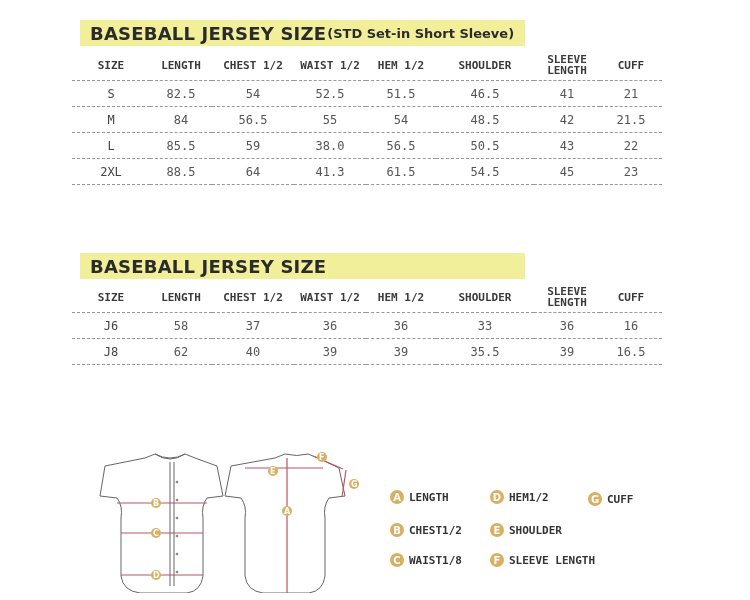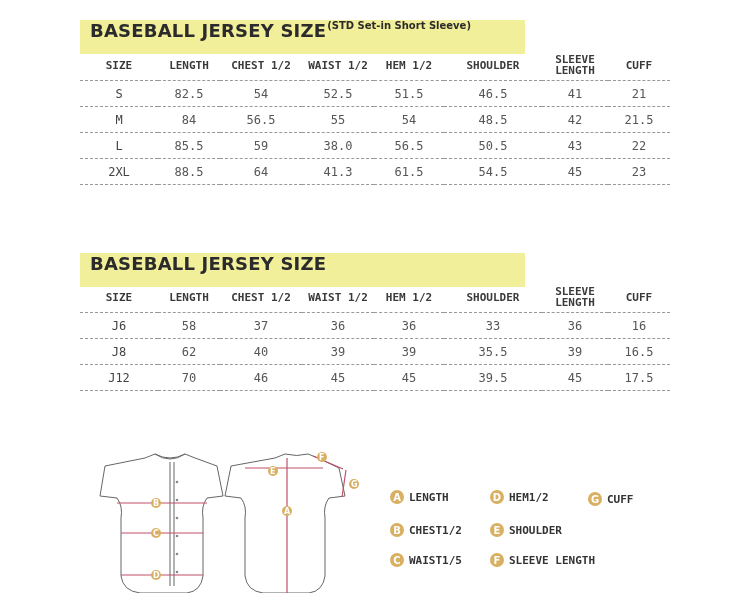--- a/index.html
+++ b/index.html
@@ -1,24 +1,24 @@
 <!DOCTYPE html>
 <html><head>
 <meta charset="utf-8">
 <style>
   html, body { margin:0; padding:0; background:#ffffff; }
   body { width:750px; height:600px; position:relative; overflow:hidden;
          font-family:"DejaVu Sans", sans-serif; color:#333; }
-  .title-bar { position:absolute; left:80px; height:34px; background:#f2ef9a;
-               display:flex; align-items:flex-start; padding-left:10px; box-sizing:border-box; }
+  .title-bar { position:absolute; left:80px; height:26px; background:#f2ef9a;
+               display:flex; align-items:center; padding-left:10px; box-sizing:border-box; }
   .title-main { font-family:"DejaVu Sans", sans-serif; font-weight:bold; font-size:18px;
                 color:#2b2b2b; letter-spacing:0.2px; }
-  .title-sub { font-family:"DejaVu Sans", sans-serif; font-weight:bold; font-size:10px;
+  .title-sub { font-family:"DejaVu Sans", sans-serif; font-weight:bold; font-size:13px;
                color:#2b2b2b; margin-left:1px; }
-  table.size-table { position:absolute; left:80px; width:590px; border-collapse:collapse;
+  table.size-table { position:absolute; left:72px; width:590px; border-collapse:collapse;
                      table-layout:fixed; }
   table.size-table th { font-family:"DejaVu Sans Mono", monospace; font-weight:bold;
                         font-size:11px; color:#3a3a3a; height:30px; line-height:11px;
                         text-align:center; padding:0; border-bottom:1px dashed #999; }
   table.size-table td { font-family:"DejaVu Sans Mono", monospace; font-size:12px;
                         color:#555; height:25px; text-align:center; padding:0;
                         border-bottom:1px dashed #999; }
   table.size-table td.size-cell { color:#444; }
   .diagram { position:absolute; left:95px; top:448px; width:270px; height:145px; }
   .legend { position:absolute; }
@@ -144,30 +144,20 @@
       <tr>
         <td class="size-cell">J8</td>
         <td>62</td>
         <td>40</td>
         <td>39</td>
         <td>39</td>
         <td>35.5</td>
         <td>39</td>
         <td>16.5</td>
       </tr>
-      <tr>
-        <td class="size-cell">J12</td>
-        <td>70</td>
-        <td>46</td>
-        <td>45</td>
-        <td>45</td>
-        <td>39.5</td>
-        <td>45</td>
-        <td>17.5</td>
-      </tr>
     </tbody>
 </table>
 
 <svg class="diagram" viewBox="0 0 270 145" xmlns="http://www.w3.org/2000/svg">
   <g fill="#fff" stroke="#666" stroke-width="1">
 
     <path d="M50 10 L60 6 Q75 14 90 6 L100 10 L122 18 L128 48 L112 50 Q106 58 108 70 L108 128 Q106 143 92 145 L45 145 Q28 143 26 128 L26 70 Q28 58 22 50 L5 48 L10 18 Z"></path>
     <path d="M60 6 Q75 16 90 6" fill="none"></path>
     <line x1="75" y1="14" x2="75" y2="138"></line>
     <line x1="79" y1="14" x2="79" y2="138"></line>
@@ -213,21 +203,21 @@
   <div class="legend-item" style="left:390px;top:490px;">
     <span class="badge">A</span>
     <span class="legend-label">LENGTH</span>
   </div>
   <div class="legend-item" style="left:390px;top:523px;">
     <span class="badge">B</span>
     <span class="legend-label">CHEST1/2</span>
   </div>
   <div class="legend-item" style="left:390px;top:553px;">
     <span class="badge">C</span>
-    <span class="legend-label">WAIST1/5</span>
+    <span class="legend-label">WAIST1/8</span>
   </div>
   <div class="legend-item" style="left:490px;top:490px;">
     <span class="badge">D</span>
     <span class="legend-label">HEM1/2</span>
   </div>
   <div class="legend-item" style="left:490px;top:523px;">
     <span class="badge">E</span>
     <span class="legend-label">SHOULDER</span>
   </div>
   <div class="legend-item" style="left:490px;top:553px;">

